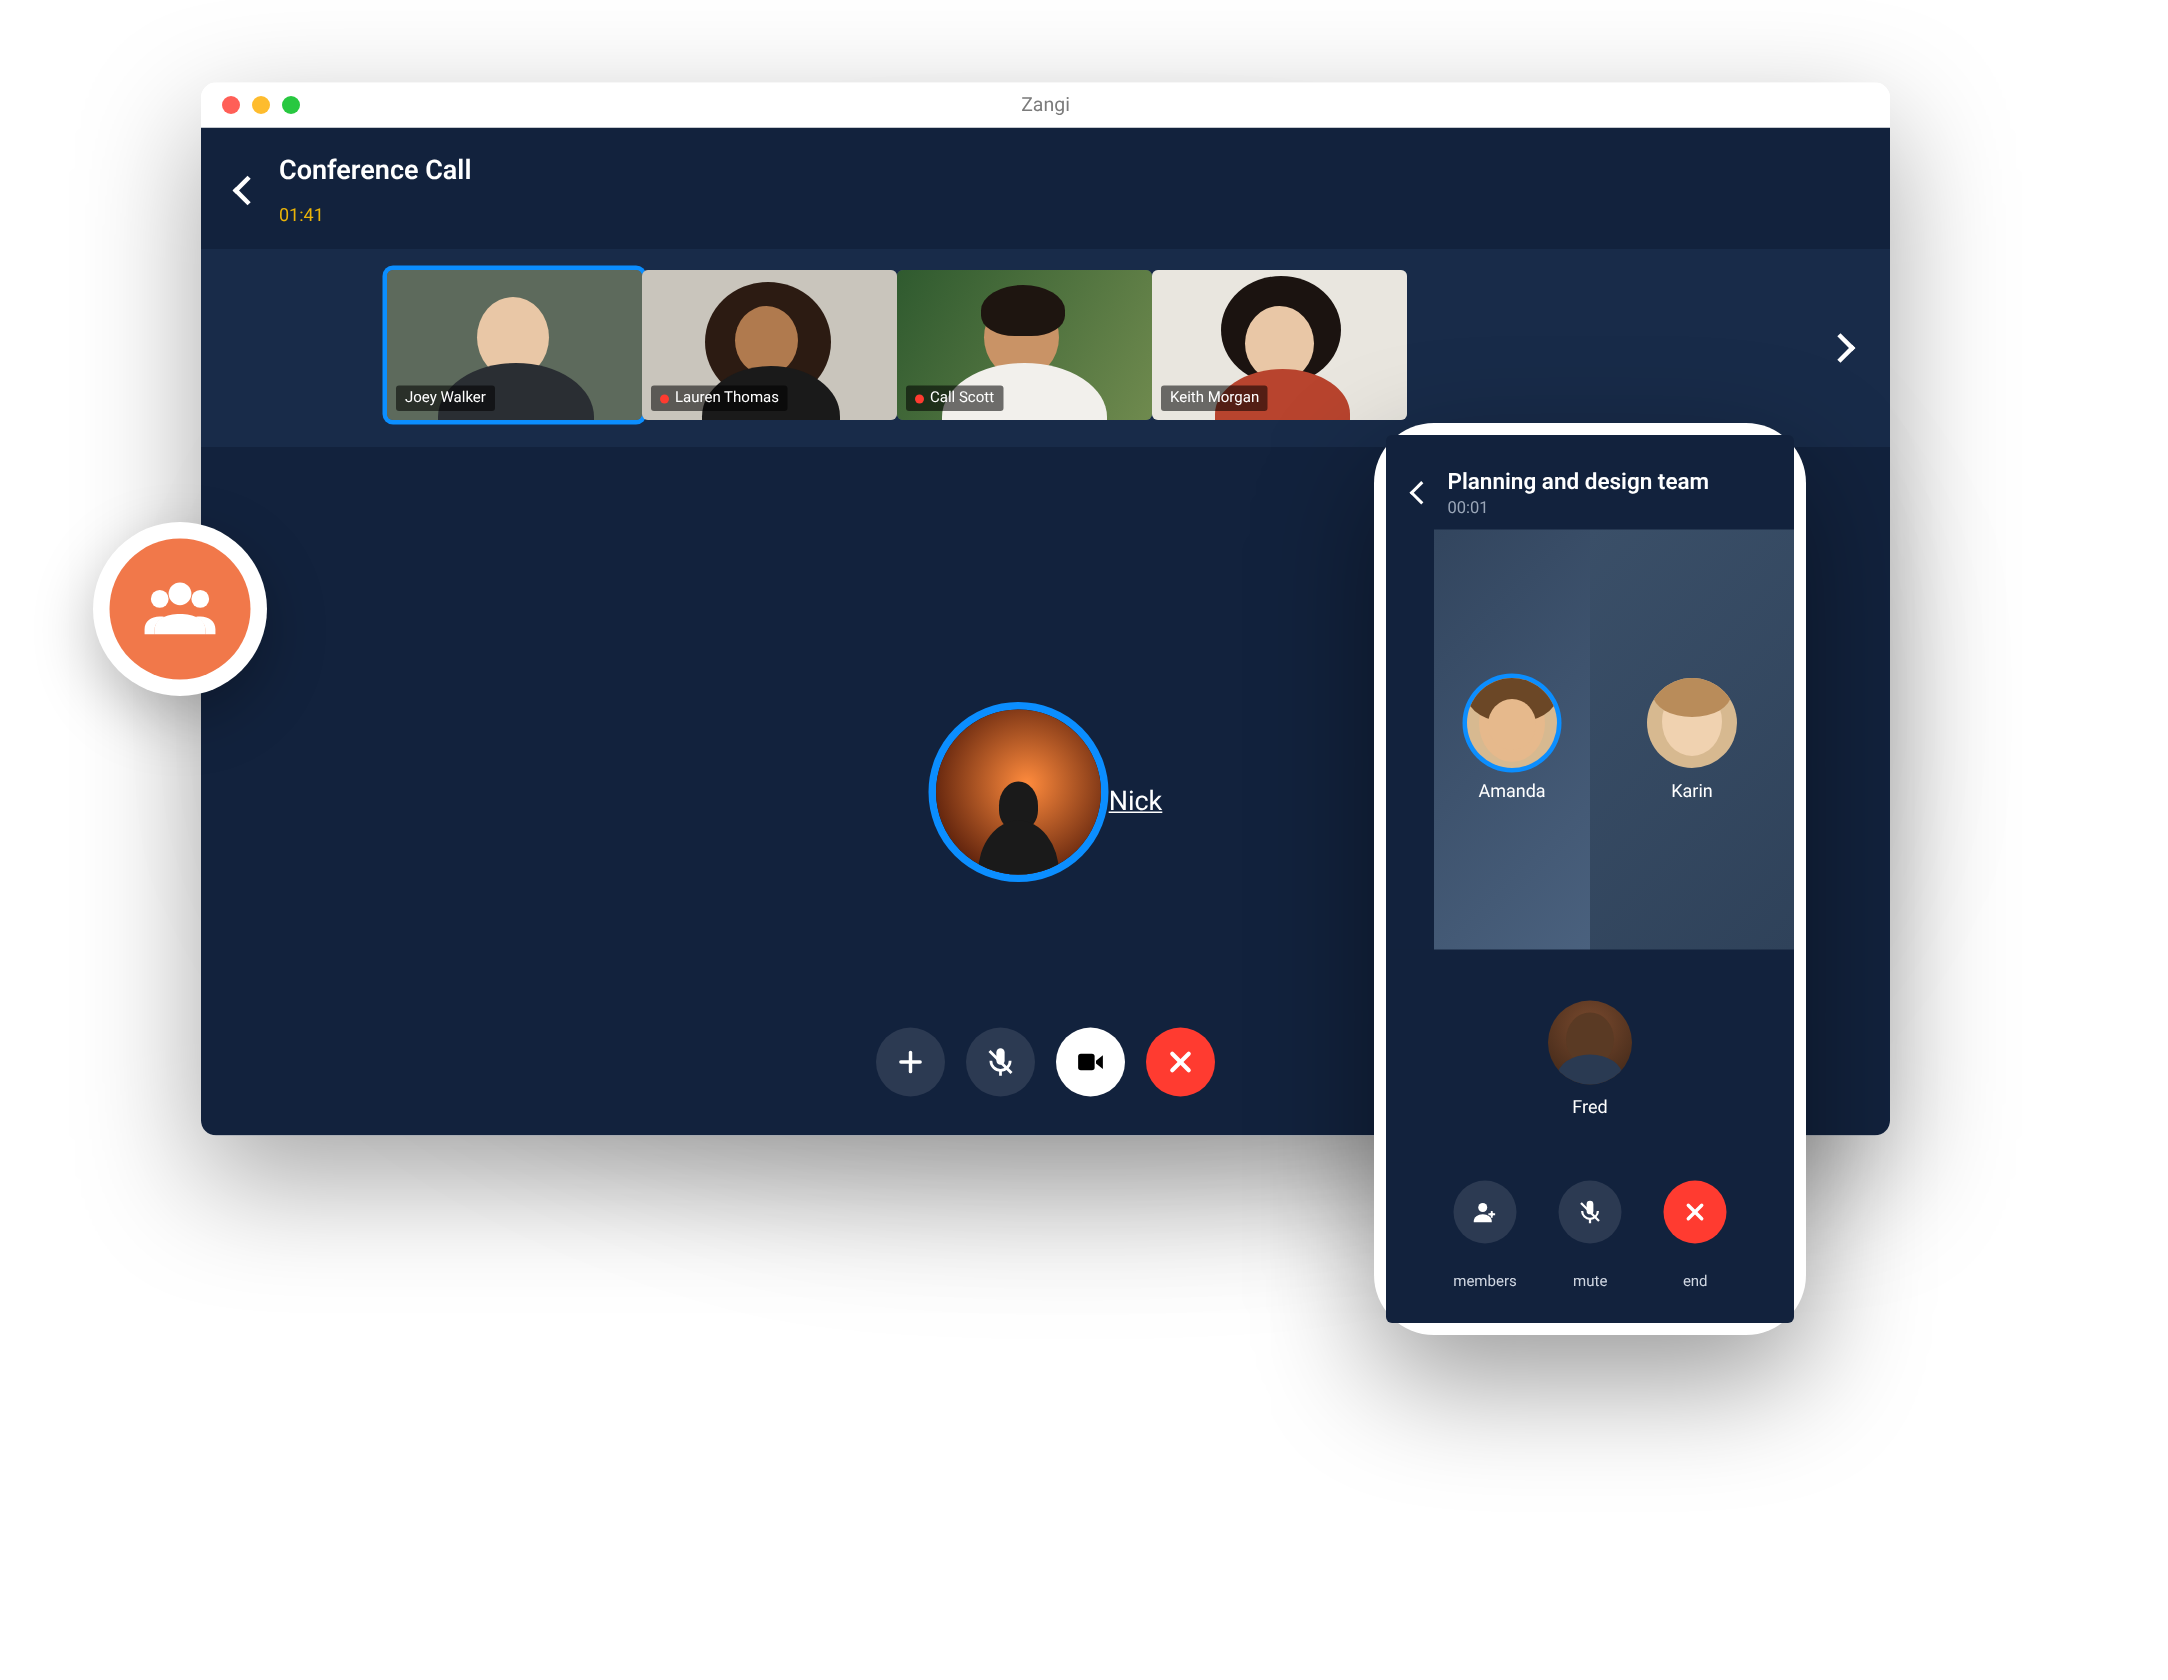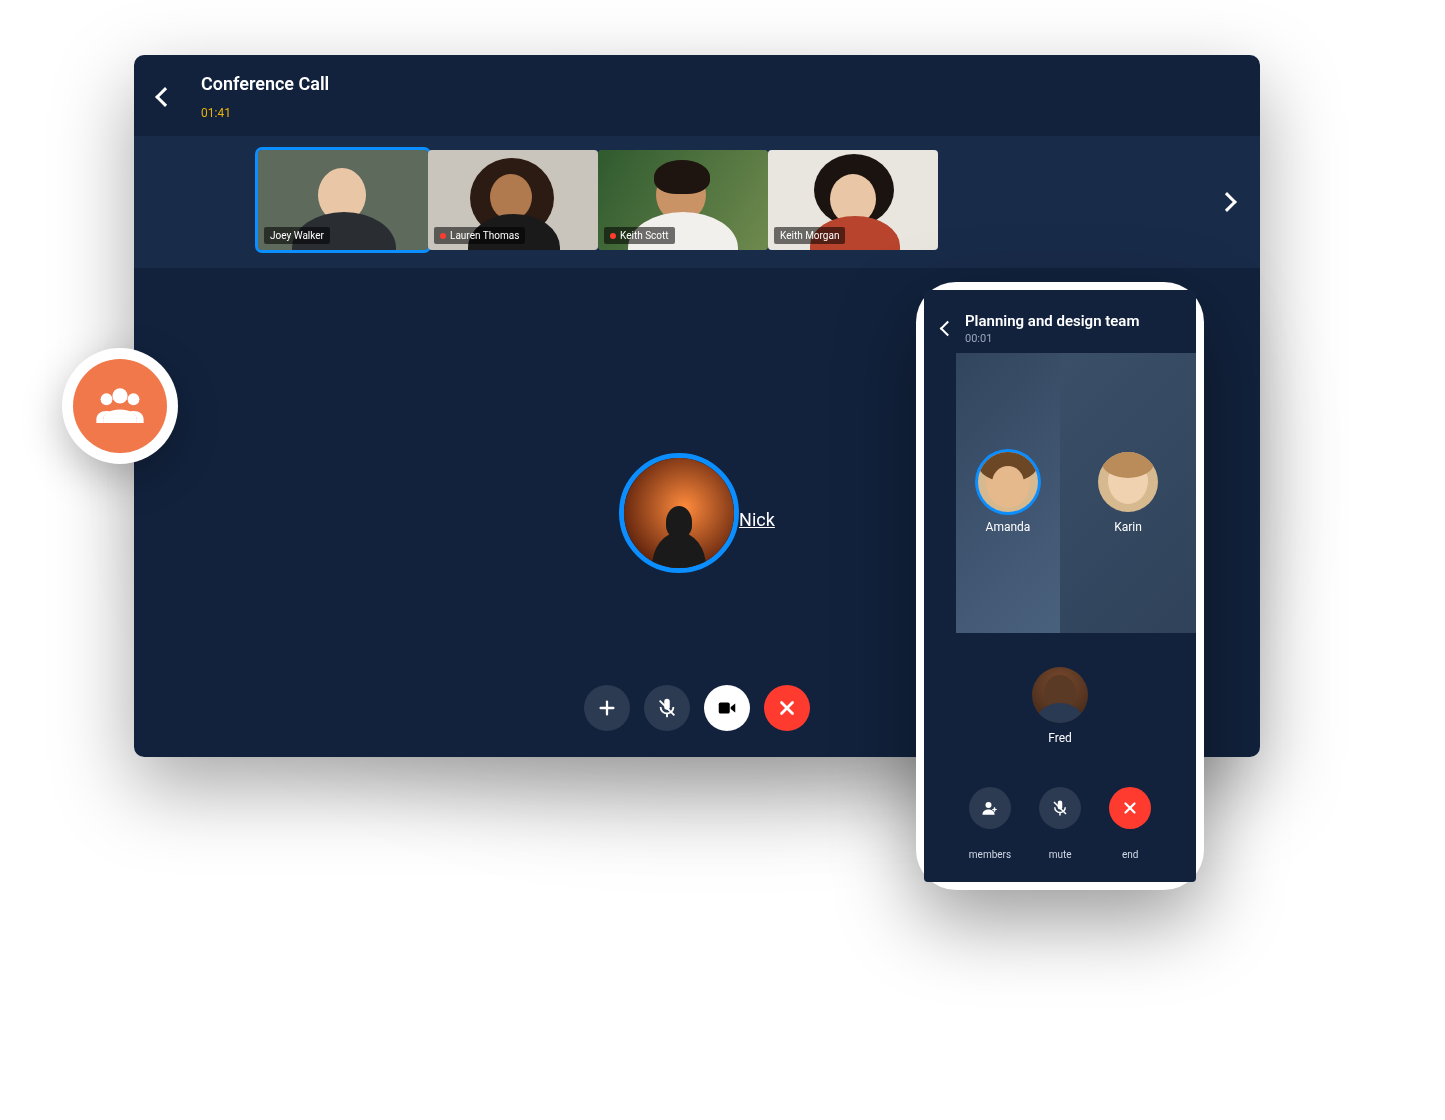--- a/index.html
+++ b/index.html
@@ -51,21 +51,21 @@
   .app {
     flex: 1; background: #12223d;
     display: flex; flex-direction: column;
     color: #ffffff;
   }
 
   
   .app-header {
     display: flex; align-items: center;
     padding: 18px 24px 10px 24px;
-    gap: 29px;
+    gap: 14px;
   }
   .chev {
     width: 14px; height: 14px;
     border-left: 3px solid #fff; border-bottom: 3px solid #fff;
     transform: rotate(45deg);
     cursor: pointer;
   }
   .header-texts { display:flex; flex-direction:column; }
   .header-title { font-size: 18px; font-weight: 600; }
   .header-sub   { font-size: 12px; color: #eab308; margin-top: 12px; }
@@ -251,20 +251,28 @@
   }
   .badge svg { width:54px;height:54px; fill:#fff; }
 
 </style>
 </head>
 <body>
 
 <div class="shadow-blob"></div>
 
 <div class="window">
+  <div class="titlebar">
+    <div class="traffic">
+      <div class="dot red"></div>
+      <div class="dot yel"></div>
+      <div class="dot grn"></div>
+    </div>
+    <div class="title">Zangi</div>
+  </div>
 
   <div class="app">
     <div class="app-header">
       <div class="chev"></div>
       <div class="header-texts">
         <div class="header-title">Conference Call</div>
         <div class="header-sub">01:41</div>
       </div>
     </div>
 
@@ -298,21 +306,21 @@
 
         <div class="thumb">
           <div class="face">
             <div class="bg" style="background:linear-gradient(120deg,#2f5a2f,#6f8a4e);"></div>
             <div class="head" style="left:58px;top:18px;width:50px;height:54px;background:#c99366;"></div>
             <div style="position:absolute;left:56px;top:10px;width:56px;height:34px;border-radius:50% 50% 40% 40%;background:#1e1510;"></div>
             <div class="body" style="left:30px;top:62px;width:110px;height:60px;background:#f2f0ec;"></div>
           </div>
           <div class="label">
             <span class="mute-dot"></span>
-            <span>Keith Scott</span>
+            <span>Call Scott</span>
           </div>
         </div>
 
         <div class="thumb">
           <div class="face">
             <div class="bg" style="background:#e9e6df;"></div>
             <div style="position:absolute;left:46px;top:4px;width:80px;height:72px;border-radius:50%;background:#1b1310;"></div>
             <div class="head" style="left:62px;top:24px;width:46px;height:50px;background:#e9c7a6;"></div>
             <div class="body" style="left:42px;top:66px;width:90px;height:50px;background:#b8442e;"></div>
           </div>

